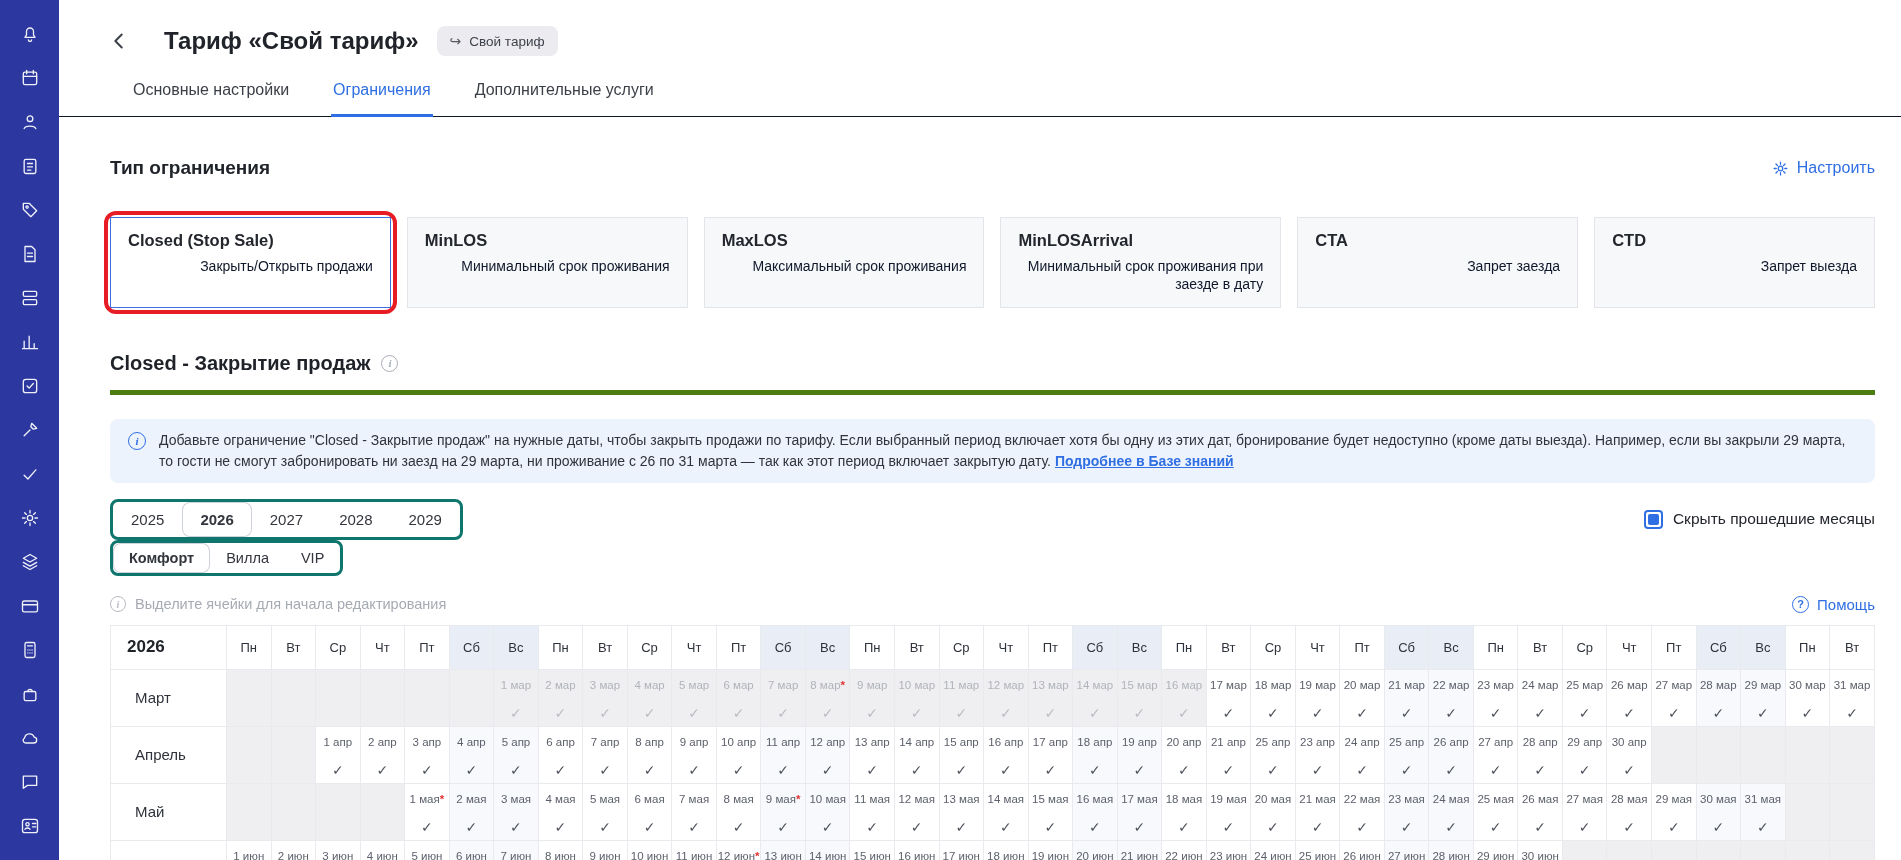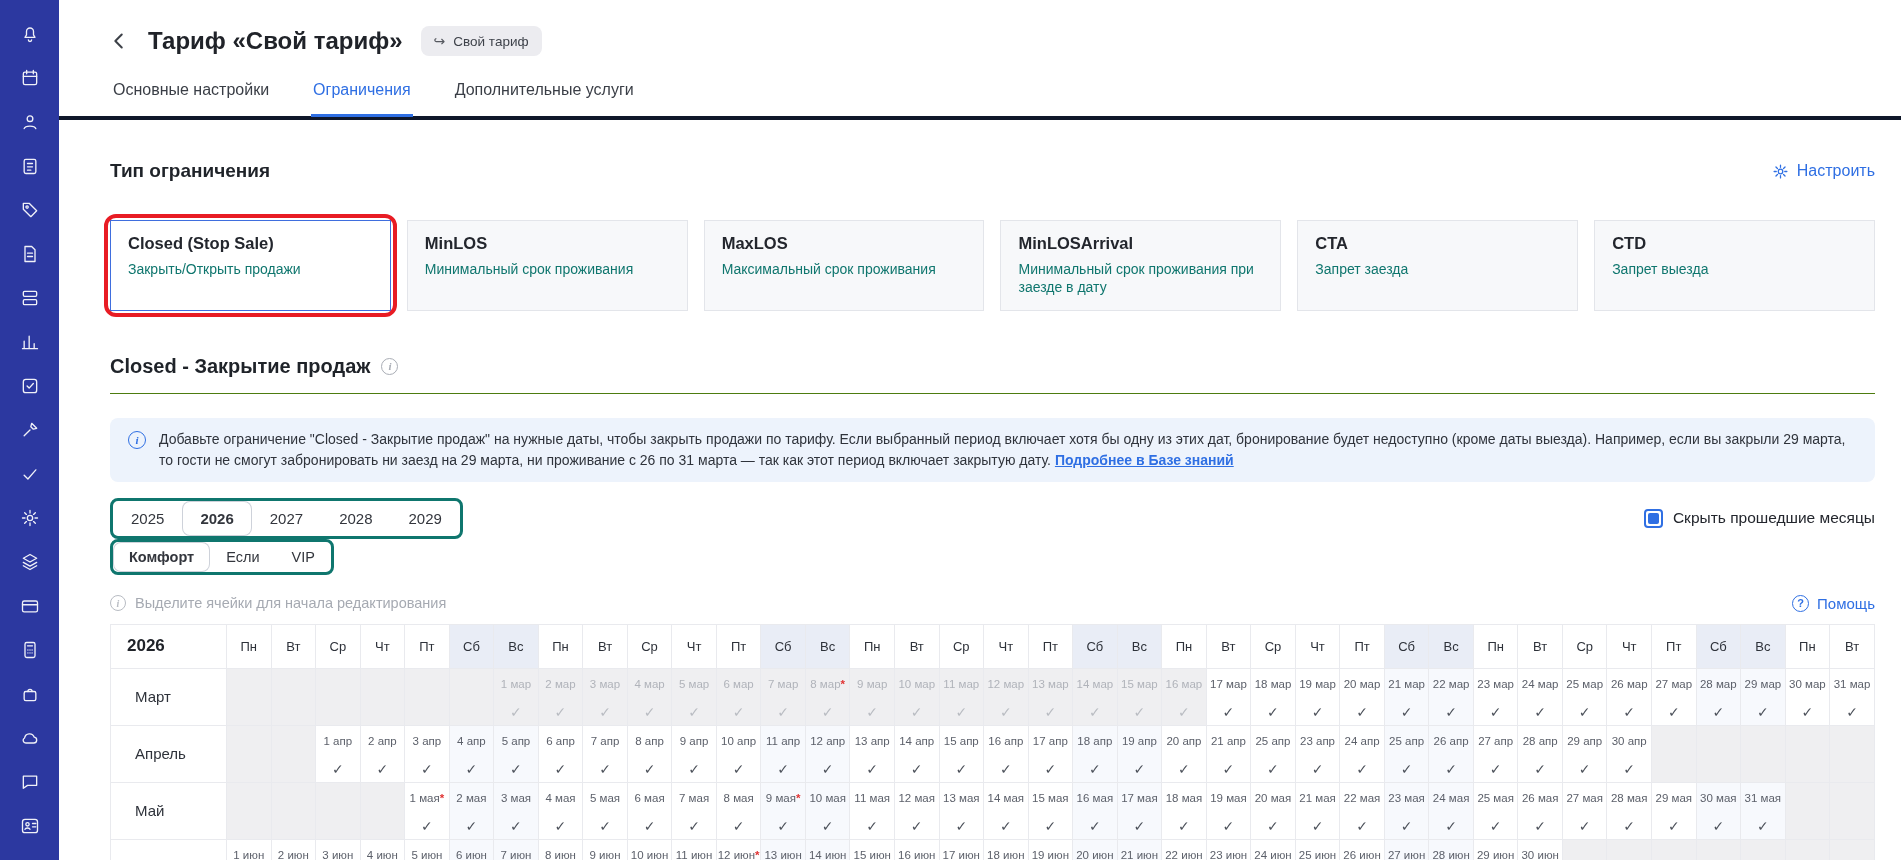--- a/index.html
+++ b/index.html
@@ -21,45 +21,45 @@
   .sidebar{width:59px;height:860px;background:var(--sidebar-bg);flex-shrink:0;
     display:flex;flex-direction:column;align-items:center;padding-top:24px;gap:24px;}
   .s-icon{width:20px;height:20px;opacity:.93;cursor:pointer;flex-shrink:0;}
   .s-icon svg{width:20px;height:20px;display:block;}
 
   
   main{flex:1;height:860px;overflow:hidden;}
   .title-row{display:flex;align-items:center;gap:14px;padding:26px 26px 16px 45px;}
   .back-btn{width:30px;height:30px;border:none;background:none;cursor:pointer;display:flex;align-items:center;justify-content:center;}
   .back-btn svg{width:22px;height:22px;}
-  h1{font-size:24px;font-weight:700;color:#202329;}
+  h1{font-size:24px;font-weight:700;color:#202329;margin-left:16px;}
   .badge{display:inline-flex;align-items:center;gap:8px;background:#ececf0;border-radius:8px;
     padding:7px 13px;font-size:13.5px;color:#3e424a;margin-left:4px;}
   .badge .arr{font-size:14px;color:#55585f;}
 
-  .tabs{display:flex;gap:40px;padding:0 26px 0 52px;border-bottom:4px solid #0f172a;}
+  .tabs{display:flex;gap:40px;padding:0 26px 0 72px;border-bottom:1px solid #0f172a;}
   .tab{padding:9px 2px 15px;font-size:16px;color:#3a3e46;cursor:pointer;}
   .tab.active{color:var(--accent);font-weight:500;border-bottom:3px solid var(--accent);margin-bottom:-1px;}
 
   .content{padding:0 26px 0 51px;}
 
   .section-head{display:flex;justify-content:space-between;align-items:center;margin-top:40px;}
   .section-head h2{font-size:19px;font-weight:700;color:#1f2329;}
   .configure{display:flex;align-items:center;gap:8px;color:var(--accent);font-size:16px;cursor:pointer;text-decoration:none;text-align:right;}
   .configure svg{width:17px;height:17px;}
 
   .cards{display:flex;gap:16px;margin-top:38px;}
   .card{flex:1;background:#f7f8fa;border:1px solid #e3e5ea;border-radius:0;
     padding:13px 17px;min-height:83px;position:relative;cursor:pointer;}
   .card.selected{background:#fff;border-color:var(--sel-border);}
   .red-ring{position:absolute;inset:-7px;border:4px solid var(--highlight-red);border-radius:12px;pointer-events:none;}
   .card-title{font-size:16.5px;font-weight:600;color:#23262d;margin-bottom:7px;}
-  .card-sub{font-size:14px;color:#0f766e;line-height:1.32;}
-
-  .closed-head{display:flex;align-items:center;gap:11px;margin-top:44px;padding-bottom:15px;border-bottom:1px solid #4d7c0f;}
+  .card-sub{font-size:14px;color:#0f172a;line-height:1.32;text-align:right;}
+
+  .closed-head{display:flex;align-items:center;gap:11px;margin-top:44px;padding-bottom:15px;border-bottom:5px solid #4d7c0f;}
   .closed-head h2{font-size:20px;font-weight:700;color:#1f2329;}
   .i-circle{width:17px;height:17px;border:1.4px solid #a9adb5;border-radius:50%;color:#a9adb5;
     display:inline-flex;align-items:center;justify-content:center;font-size:11px;flex-shrink:0;
     font-family:"Liberation Serif",serif;font-style:italic;font-weight:700;}
   .i-circle.blue{border-color:var(--accent);color:var(--accent);width:18px;height:18px;}
 
   .banner{margin-top:24px;background:var(--banner-bg);border-radius:8px;padding:11px 18px;
     display:flex;gap:13px;align-items:flex-start;font-size:14px;color:#2f333b;line-height:1.5;}
   .banner .i-circle{margin-top:2px;}
   .banner a{color:var(--accent);text-decoration:underline;font-weight:600;cursor:pointer;}
@@ -306,21 +306,21 @@
         <span class="cb-box">
             <span class="cb-inner"></span>
           </span>
         <span>Скрыть прошедшие месяцы</span>
       </label>
     </div>
 
     <div class="room-row">
       <div class="seg small" id="room-tabs">
           <div class="seg-item active">Комфорт</div>
-          <div class="seg-item">Если</div>
+          <div class="seg-item">Вилла</div>
           <div class="seg-item">VIP</div>
         </div>
     </div>
 
     <div class="hint-row">
       <span class="hint">
         <span class="i-circle">i</span>
         <span>Выделите ячейки для начала редактирования</span>
       </span>
       <a class="help">

